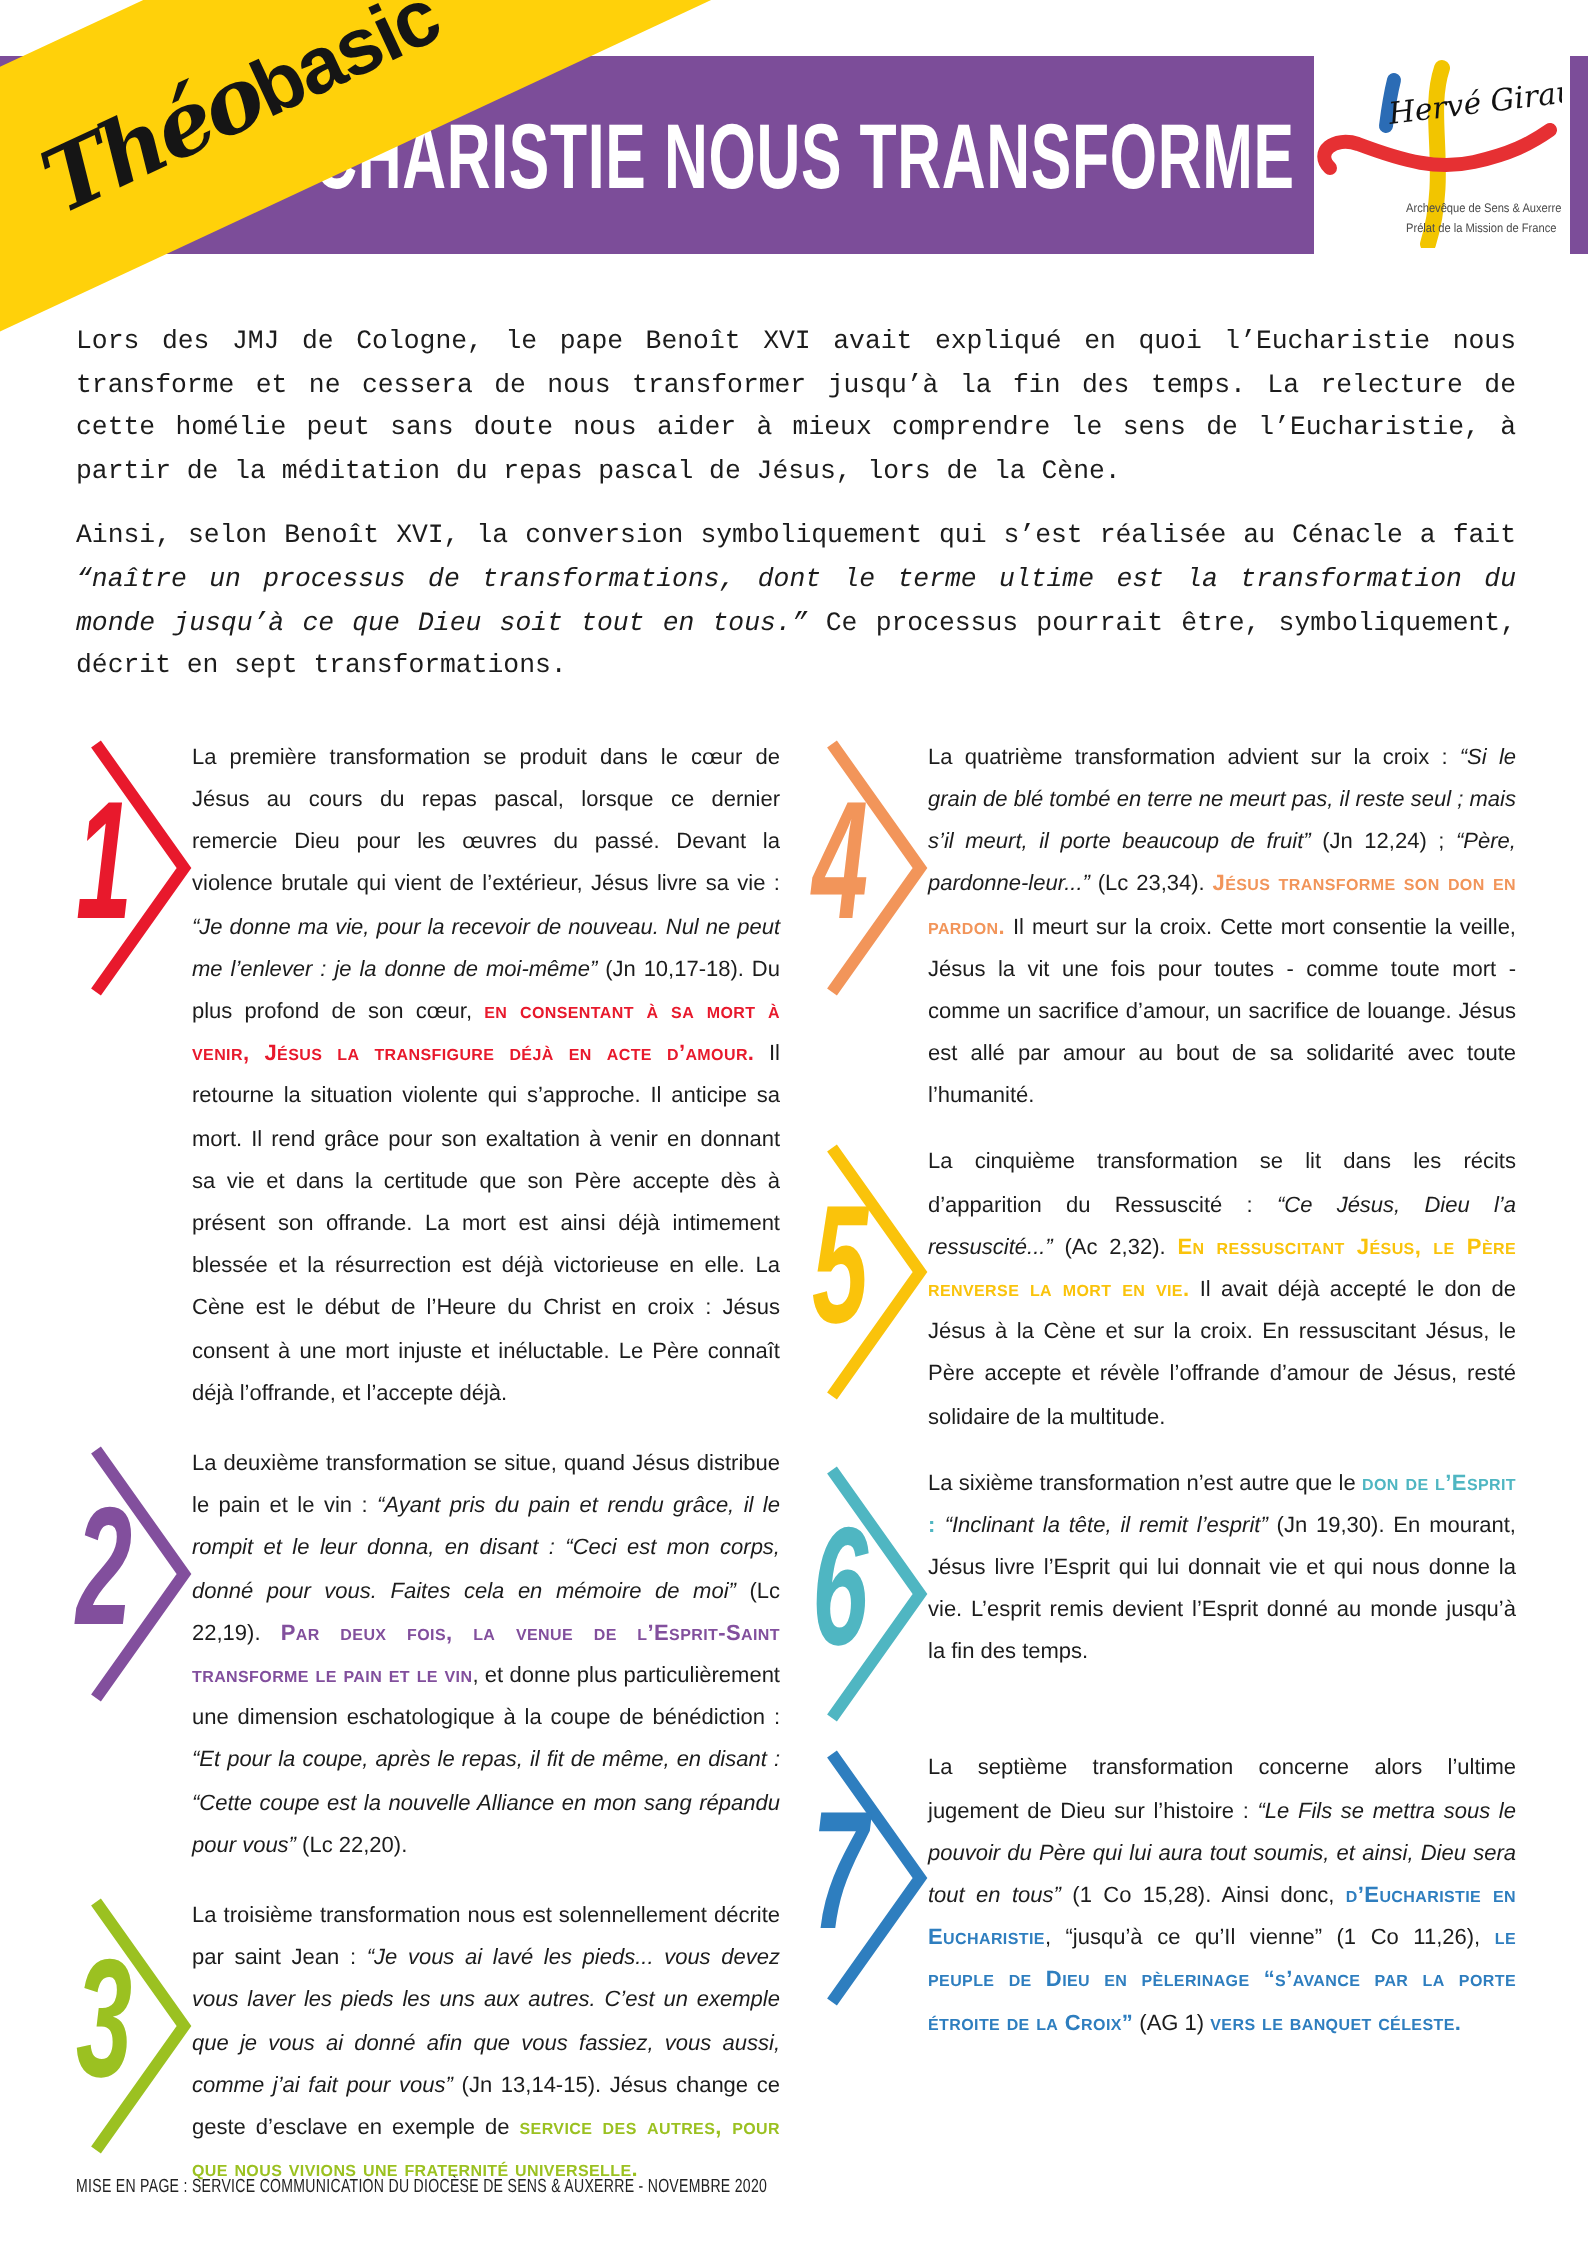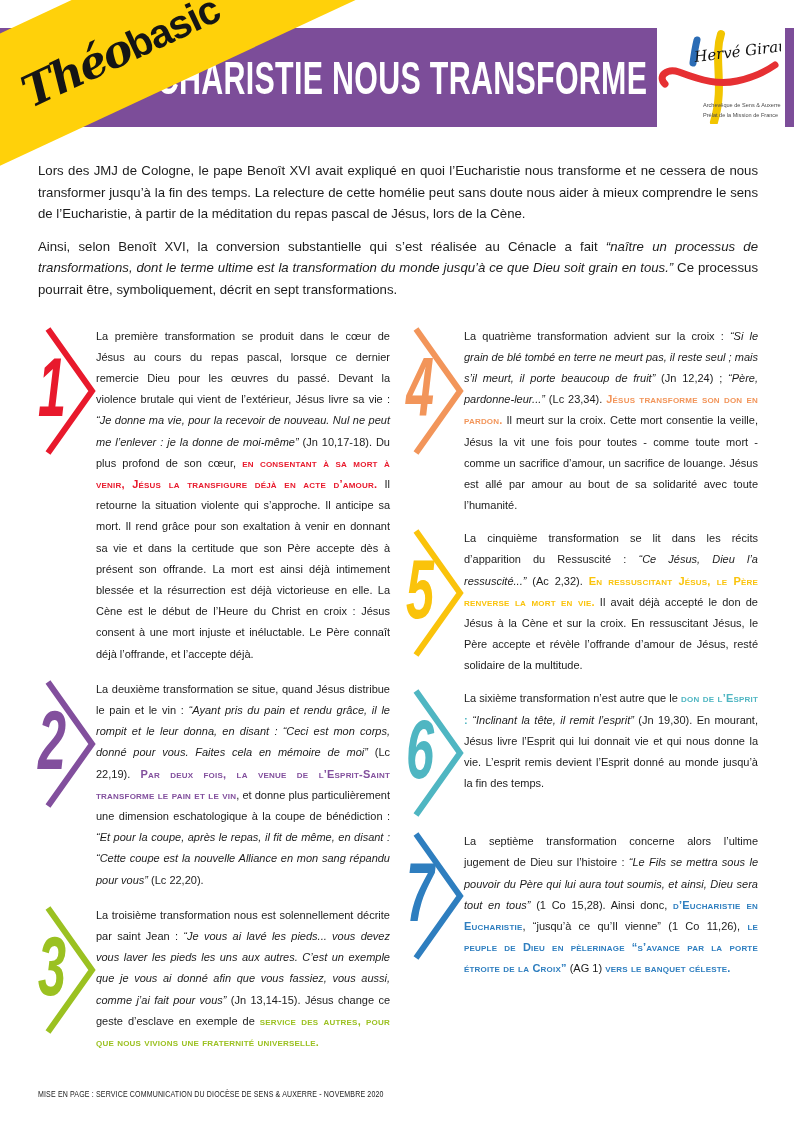--- a/index.html
+++ b/index.html
@@ -29,21 +29,21 @@
   .ribbon{
     position:absolute;left:-160px;top:-35px;width:640px;height:120px;
     background:var(--yellow,#FFD10A);transform:rotate(-25deg);
   }
   .ribbon-text{position:absolute;left:168px;top:40px;white-space:nowrap;color:#151515;}
   .brand-theo{font-family:"DejaVu Serif",serif;font-style:italic;font-weight:bold;font-size:44px;letter-spacing:-2px;}
   .brand-basic{font-family:"Liberation Sans",sans-serif;font-weight:bold;font-size:40px;letter-spacing:-1px;}
 
   
   .intro{margin:10px 36px 0 38px;}
-  .intro p, .outro p{font-size:13.2px;line-height:21.6px;text-align:justify;margin:0 0 11px 0;}
+  .intro p, .outro p{font-size:13.2px;line-height:21.6px;text-align:justify;margin:0 0 11px 0;font-family:Liberation Mono, monospace;}
 
   
   .columns{display:flex;margin:24px 36px 0 38px;column-gap:16px;min-height:652px;}
   .col{width:352px;display:flex;flex-direction:column;}
   .col-right{justify-content:space-between;height:655px;}
   .col-left .sec + .sec{margin-top:13px;}
   .sec{display:flex;}
   .sec-num{position:relative;flex:0 0 58px;height:132px;}
   .sec-num svg{position:absolute;left:6px;top:0;}
   .digit{
@@ -88,21 +88,21 @@
 
     <div class="ribbon">
       <div class="ribbon-text">
         <span class="brand-theo">Théo</span><span class="brand-basic">basic</span>
       </div>
     </div>
   </div>
 
   <div class="intro">
     <p><span class="seg-n">Lors des JMJ de Cologne, le pape Benoît XVI avait expliqué en quoi l’Eucharistie nous transforme et ne cessera de nous transformer jusqu’à la fin des temps. La relecture de cette homélie peut sans doute nous aider à mieux comprendre le sens de l’Eucharistie, à partir de la méditation du repas pascal de Jésus, lors de la Cène.</span></p>
-    <p><span class="seg-n">Ainsi, selon Benoît XVI, la conversion substantielle qui s’est réalisée au Cénacle a fait </span><span class="seg-i">“naître un processus de transformations, dont le terme ultime est la transformation du monde jusqu’à ce que Dieu soit grain en tous.”</span><span class="seg-n"> Ce processus pourrait être, symboliquement, décrit en sept transformations.</span></p>
+    <p><span class="seg-n">Ainsi, selon Benoît XVI, la conversion symboliquement qui s’est réalisée au Cénacle a fait </span><span class="seg-i">“naître un processus de transformations, dont le terme ultime est la transformation du monde jusqu’à ce que Dieu soit tout en tous.”</span><span class="seg-n"> Ce processus pourrait être, symboliquement, décrit en sept transformations.</span></p>
   </div>
 
   <div class="columns">
     <div class="col col-left" id="col-left">
         <div class="sec">
           <div class="sec-num">
             <svg width="52" height="132" viewBox="0 0 52 132">
               <path d="M4 4 L48 66 L4 128" fill="none" stroke="#E8192C" stroke-width="6"></path>
             </svg>
             <span class="digit" style="color: rgb(232, 25, 44);">1</span>

